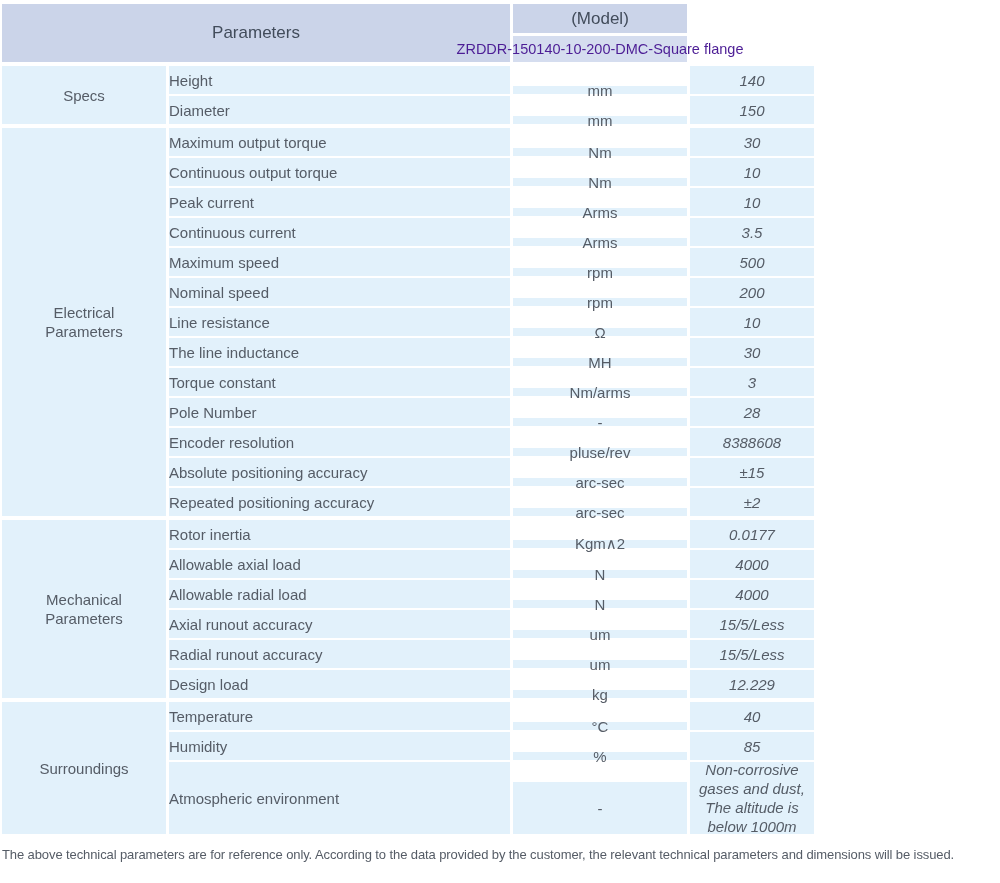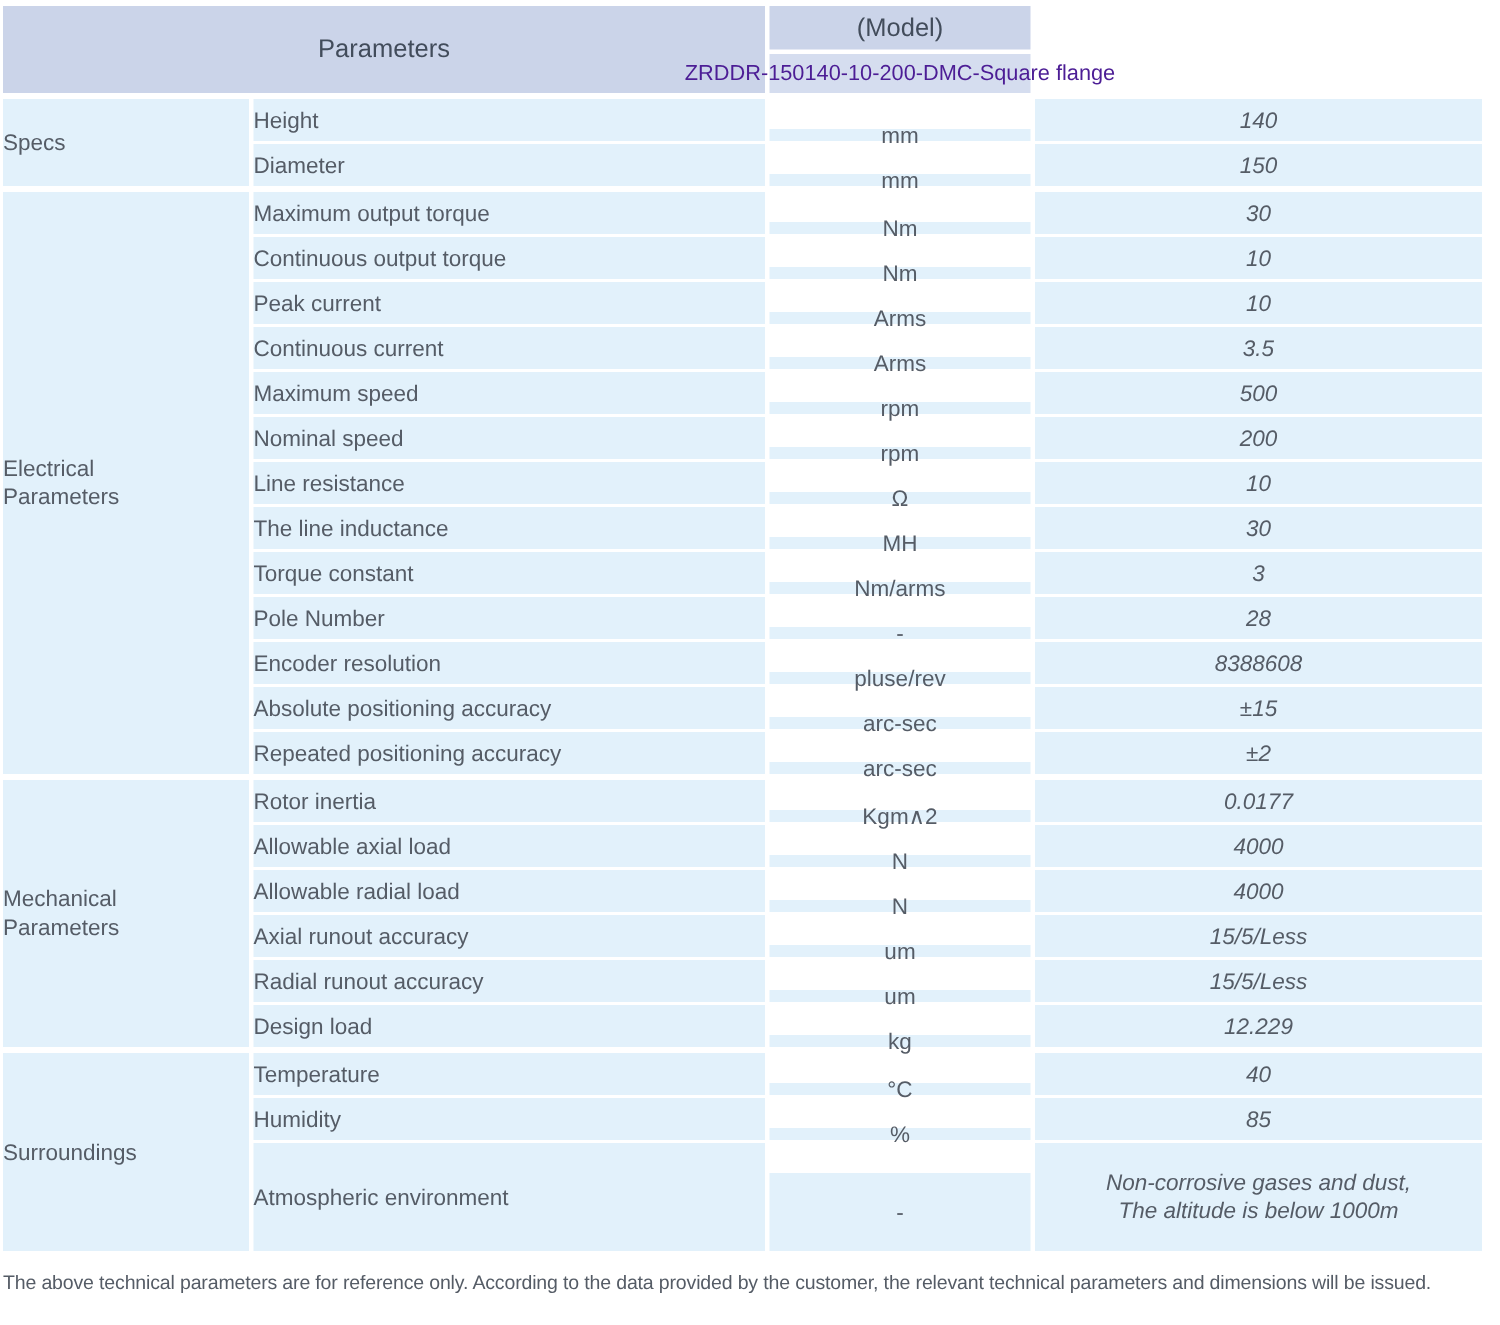--- a/index.html
+++ b/index.html
@@ -12,21 +12,21 @@
   }
   *{box-sizing:border-box;margin:0;padding:0;}
   html,body{background:#ffffff;}
   body{
     width:1000px;height:883px;
     font-family:"Liberation Sans","DejaVu Sans",sans-serif;
     color:var(--body-text);
     overflow:hidden;
   }
   .spec-table{
-    position:absolute;left:2px;top:4px;width:986px;
+    position:absolute;left:2px;top:4px;width:812px;
   }
   
   .thead{
     display:grid;
     grid-template-columns:508px 174px 1fr;
     column-gap:3px;
     height:58px;
   }
   .th{
     background:var(--header-bg);
@@ -47,21 +47,21 @@
   
   .section{
     display:grid;
     grid-template-columns:164px 341px 174px 1fr;
     column-gap:3px;row-gap:2px;
     margin-top:4px;
   }
   .section-label{
     grid-column:1;
     background:var(--row-bg);
-    display:flex;flex-direction:column;align-items:flex-start;justify-content:center;
+    display:flex;flex-direction:column;align-items:center;justify-content:center;
     text-align:center;font-size:15px;line-height:19px;
   }
   .row{display:contents;}
   .cell{
     background:var(--row-bg);
     display:flex;align-items:center;
     font-size:15px;
   }
   .cell.param{grid-column:2;}
   .cell.unit{grid-column:3;justify-content:center;text-align:left;margin-top:20px;}

